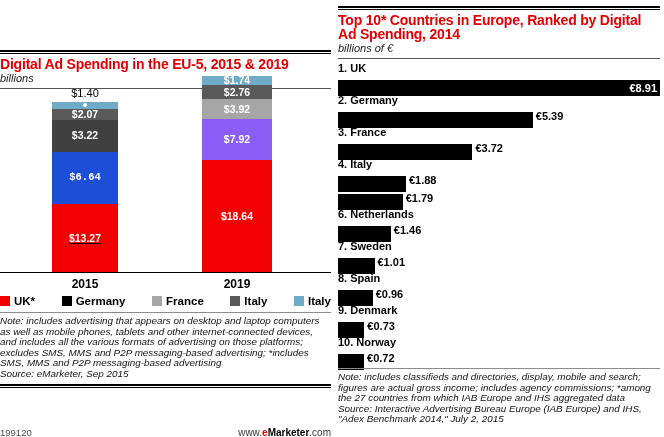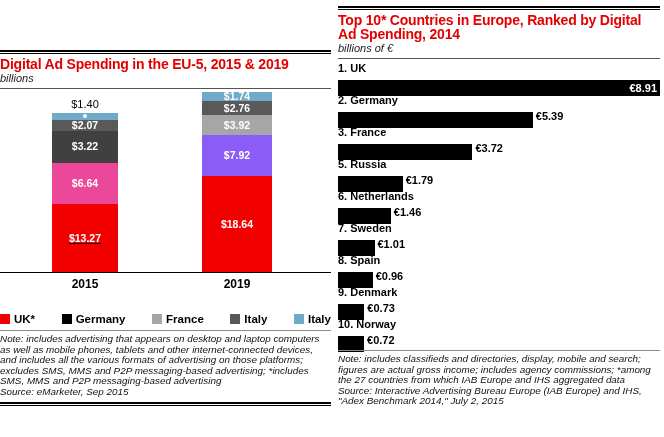--- a/index.html
+++ b/index.html
@@ -25,21 +25,21 @@
   .chart-area { position: relative; height: 184px; border-bottom: 1px solid #000; }
   .vbar { position: absolute; bottom: 0; display: flex; flex-direction: column; }
   .seg { position: relative; display: flex; align-items: center; justify-content: center; overflow: visible; }
   .seg-label { color: #fff; font-weight: bold; font-size: 10.5px; line-height: 1; }
   .above-label { position: absolute; top: -15px; left: 0; width: 100%; text-align: center;
                  font-weight: normal; font-size: 11px; color: #000; }
   .dot { width: 4px; height: 4px; border-radius: 50%; background: #fff; }
   .year-row { position: relative; height: 20px; }
   .year-label { position: absolute; top: 4px; text-align: center; font-weight: bold; font-size: 12px; }
   .legend { display: flex; justify-content: space-between; align-items: center;
-            padding: 2px 0 5px 0; border-bottom: 1px solid #8c8c8c; margin-top: 18px; }
+            padding: 2px 0 5px 0; border-bottom: 1px solid #8c8c8c; }
   .legend-item { display: flex; align-items: center; gap: 4px; font-weight: bold; font-size: 11.5px; }
   .swatch { width: 10px; height: 10px; display: inline-block; }
 
   .note { margin: 3px 0 4px 0; font-style: italic; font-size: 9.9px; line-height: 10.6px; color: #111; }
   .note .src { display: block; }
 
   .footer-row { display: flex; justify-content: space-between; align-items: baseline; padding-top: 3px; margin-top: 36px; }
   .chart-id { font-size: 9.5px; color: #4a4a4a; }
   .site { font-size: 10px; color: #333; }
   .site .site-e { color: #e30000; font-weight: bold; }
@@ -69,41 +69,41 @@
           <div class="above-label">$1.40</div>
           <div class="seg" style="height: 7.2px; background: rgb(111, 171, 201);">
             <span class="dot"></span>
           </div>
           <div class="seg" style="height: 10.7px; background: rgb(89, 89, 89);">
             <span class="seg-label">$2.07</span>
           </div>
           <div class="seg" style="height: 32px; background: #404040;">
             <span class="seg-label">$3.22</span>
           </div>
-          <div class="seg" style="height: 41px; background: #ec4899;">
+          <div class="seg" style="height: 52px; background: #1d4ed8; font-family: Liberation Mono, monospace;">
             <span class="seg-label">$6.64</span>
           </div>
           <div class="seg" style="height: 68.3px; background: rgb(242, 0, 0); text-decoration: underline;">
             <span class="seg-label">$13.27</span>
           </div>
         </div>
         <div class="vbar" style="left: 202px; width: 70px;">
           <div class="seg" style="height: 9px; background: rgb(111, 171, 201);">
             <span class="seg-label">$1.74</span>
           </div>
           <div class="seg" style="height: 14.2px; background: rgb(89, 89, 89);">
             <span class="seg-label">$2.76</span>
           </div>
           <div class="seg" style="height: 20.2px; background: rgb(166, 166, 166);">
             <span class="seg-label">$3.92</span>
           </div>
           <div class="seg" style="height: 40.8px; background: #8b5cf6;">
             <span class="seg-label">$7.92</span>
           </div>
-          <div class="seg" style="height: 96px; background: rgb(242, 0, 0);">
+          <div class="seg" style="height: 112px; background: rgb(242, 0, 0);">
             <span class="seg-label">$18.64</span>
           </div>
         </div>
       </div>
     <div class="year-row" id="year-row">
         <span class="year-label" style="left: 52px; width: 66px;">2015</span>
         <span class="year-label" style="left: 202px; width: 70px;">2019</span>
       </div>
     <div class="legend" id="legend">
         <span class="legend-item">
@@ -162,21 +162,27 @@
           </div>
         </div>
         <div class="hitem">
           <div class="hlabel">3. France</div>
           <div class="hrow">
             <div class="hbar" style="background: rgb(0, 0, 0); width: 41.75%;"></div>
             <span class="hval-out">€3.72</span>
           </div>
         </div>
         <div class="hitem">
-          <div class="hlabel">5. Russia</div>
+          <div class="hlabel">4. Italy</div>
+          <div class="hrow">
+            <div class="hbar" style="background: rgb(0, 0, 0); width: 21.1%;"></div>
+            <span class="hval-out">€1.88</span>
+          </div>
+        </div>
+        <div class="hitem">
           <div class="hrow">
             <div class="hbar" style="background: rgb(0, 0, 0); width: 20.09%;"></div>
             <span class="hval-out">€1.79</span>
           </div>
         </div>
         <div class="hitem">
           <div class="hlabel">6. Netherlands</div>
           <div class="hrow">
             <div class="hbar" style="background: rgb(0, 0, 0); width: 16.39%;"></div>
             <span class="hval-out">€1.46</span>

